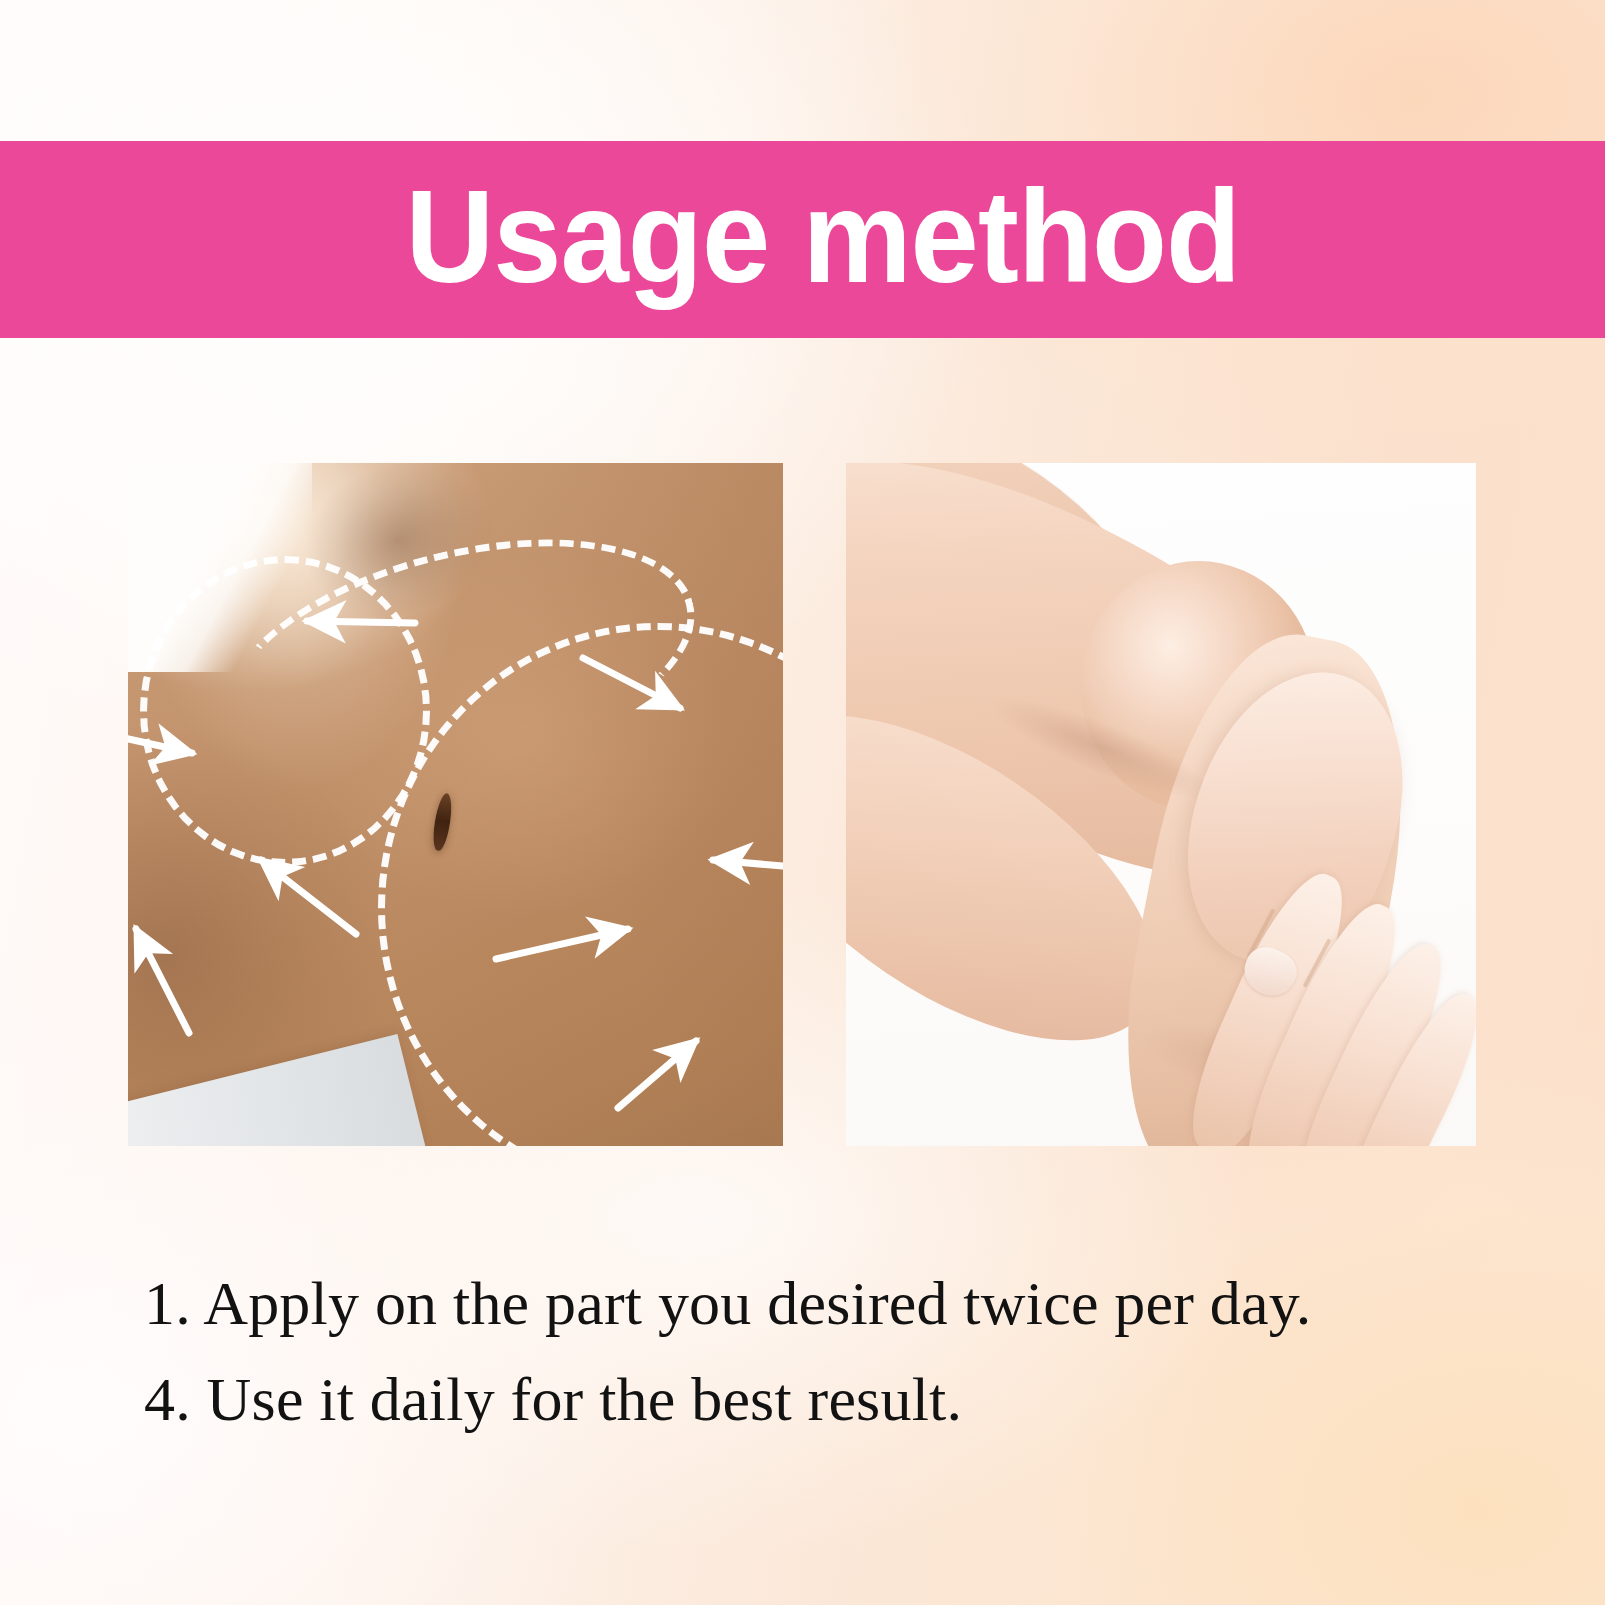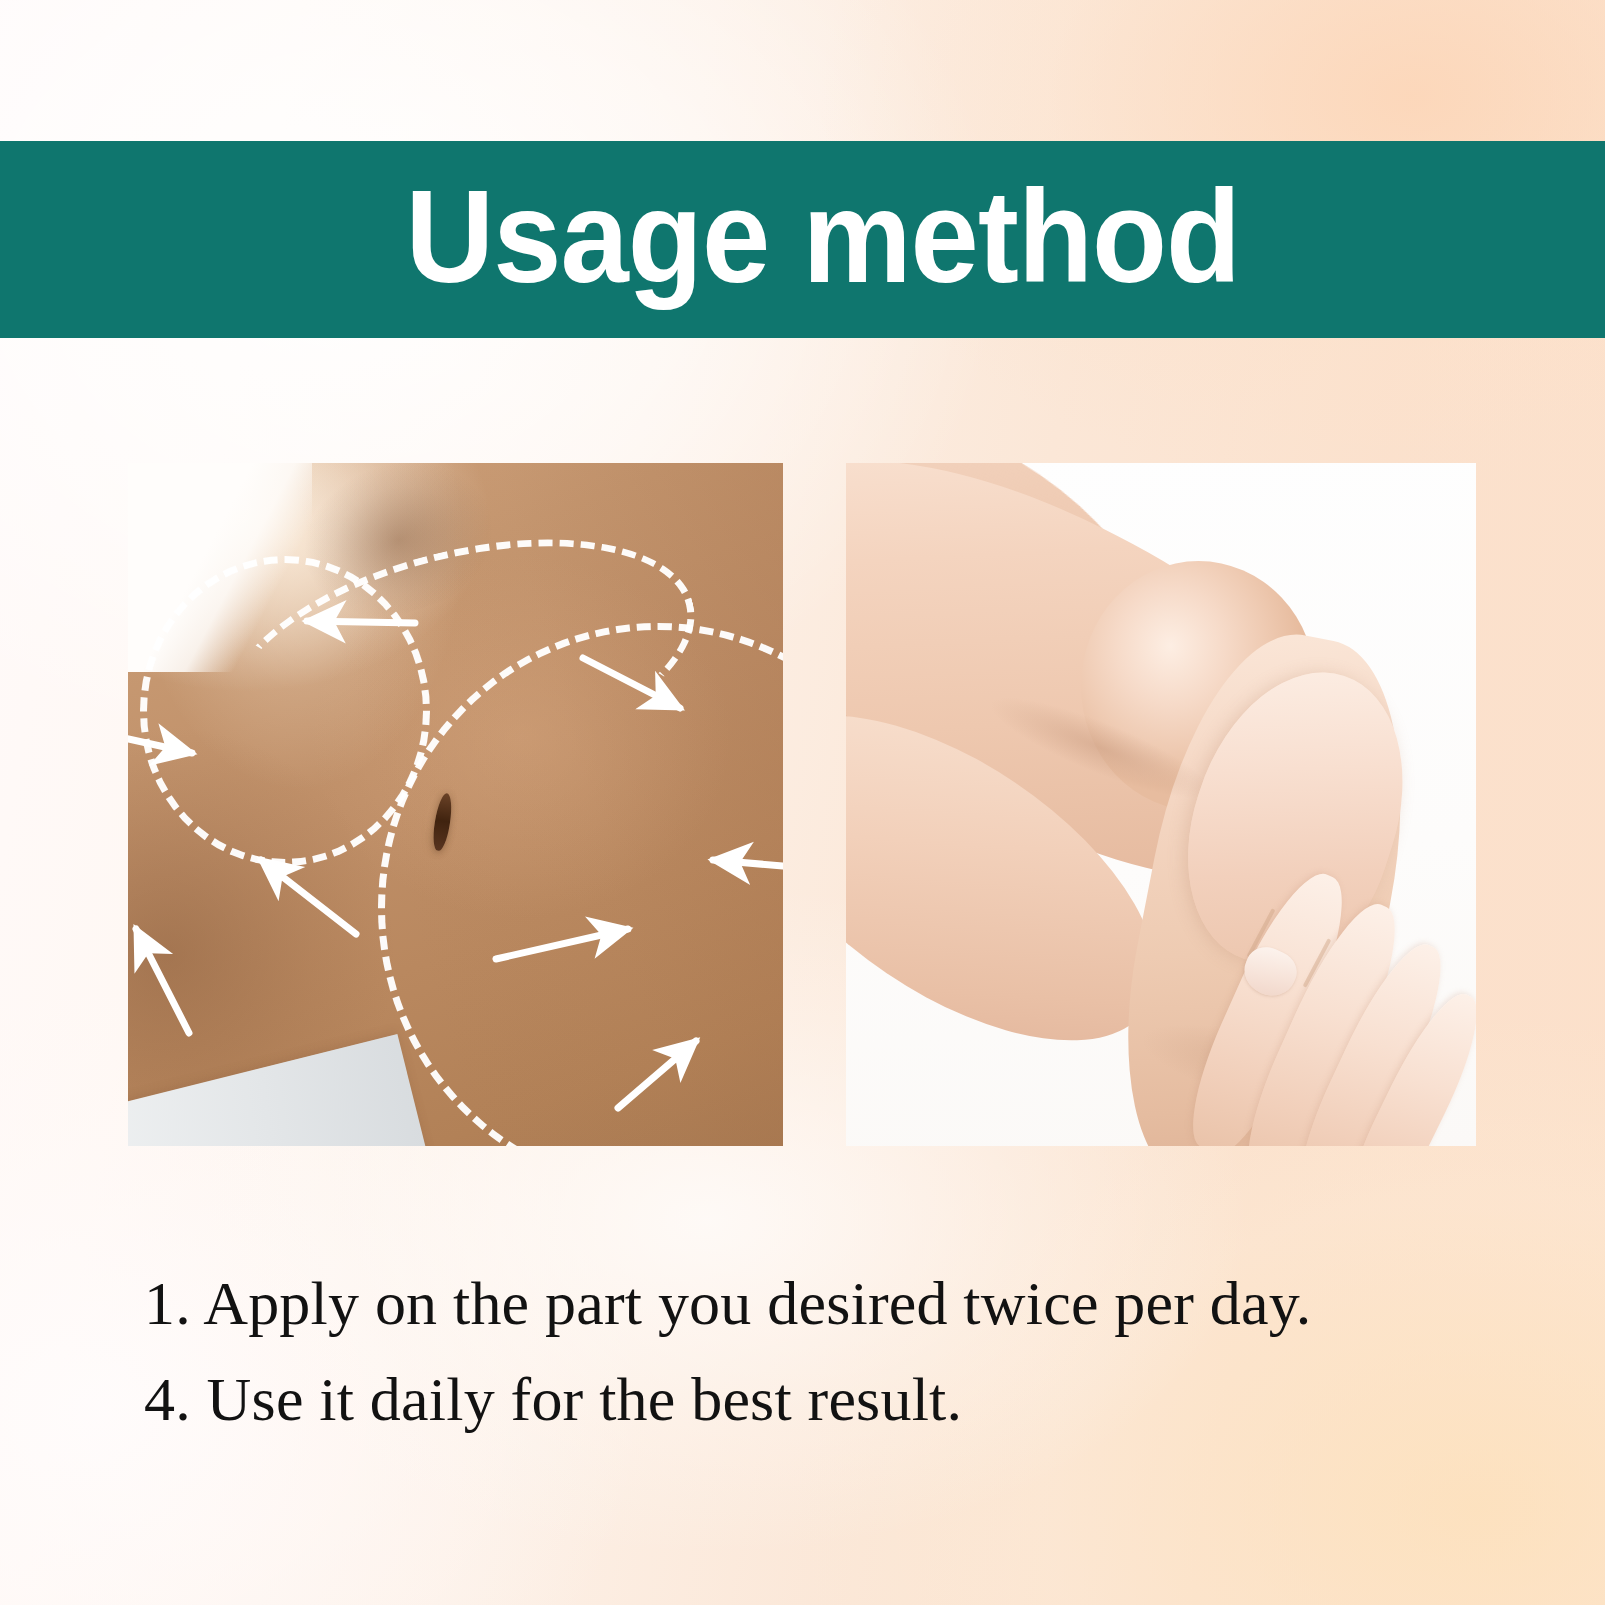--- a/index.html
+++ b/index.html
@@ -410,21 +410,21 @@
 
 <div id="canvas">
 
   <div class="bg-layer bg-base"></div>
   <div class="bg-layer bg-glow-left"></div>
   <div class="bg-layer bg-glow-tr"></div>
   <div class="bg-layer bg-glow-br"></div>
   <div class="bg-layer bg-glow-bl"></div>
   <div class="bg-layer bg-glow-mid"></div>
 
-  <div id="title-banner" style="background: #0f766e; padding-left: 40px;">
+  <div id="title-banner" style="background: #ec4899; padding-left: 40px;">
     <div id="title-text" style="color: rgb(255, 255, 255);">Usage method</div>
   </div>
 
   <div id="photo-row">
 
     <div class="photo" id="photo-belly">
       <div class="belly-canvas"></div>
       <div class="belly-sheen-a"></div>
       <div class="belly-sheen-b"></div>
       <div class="belly-sheen-c"></div>

